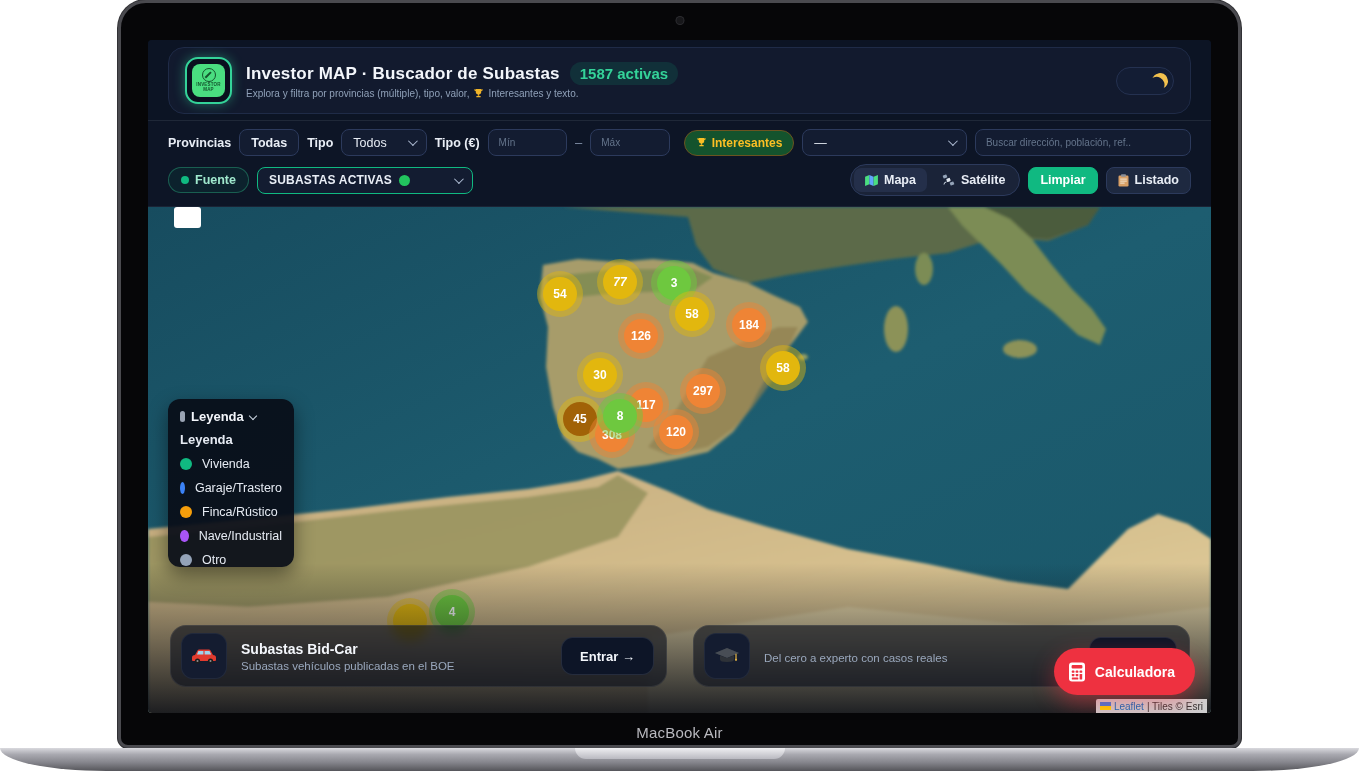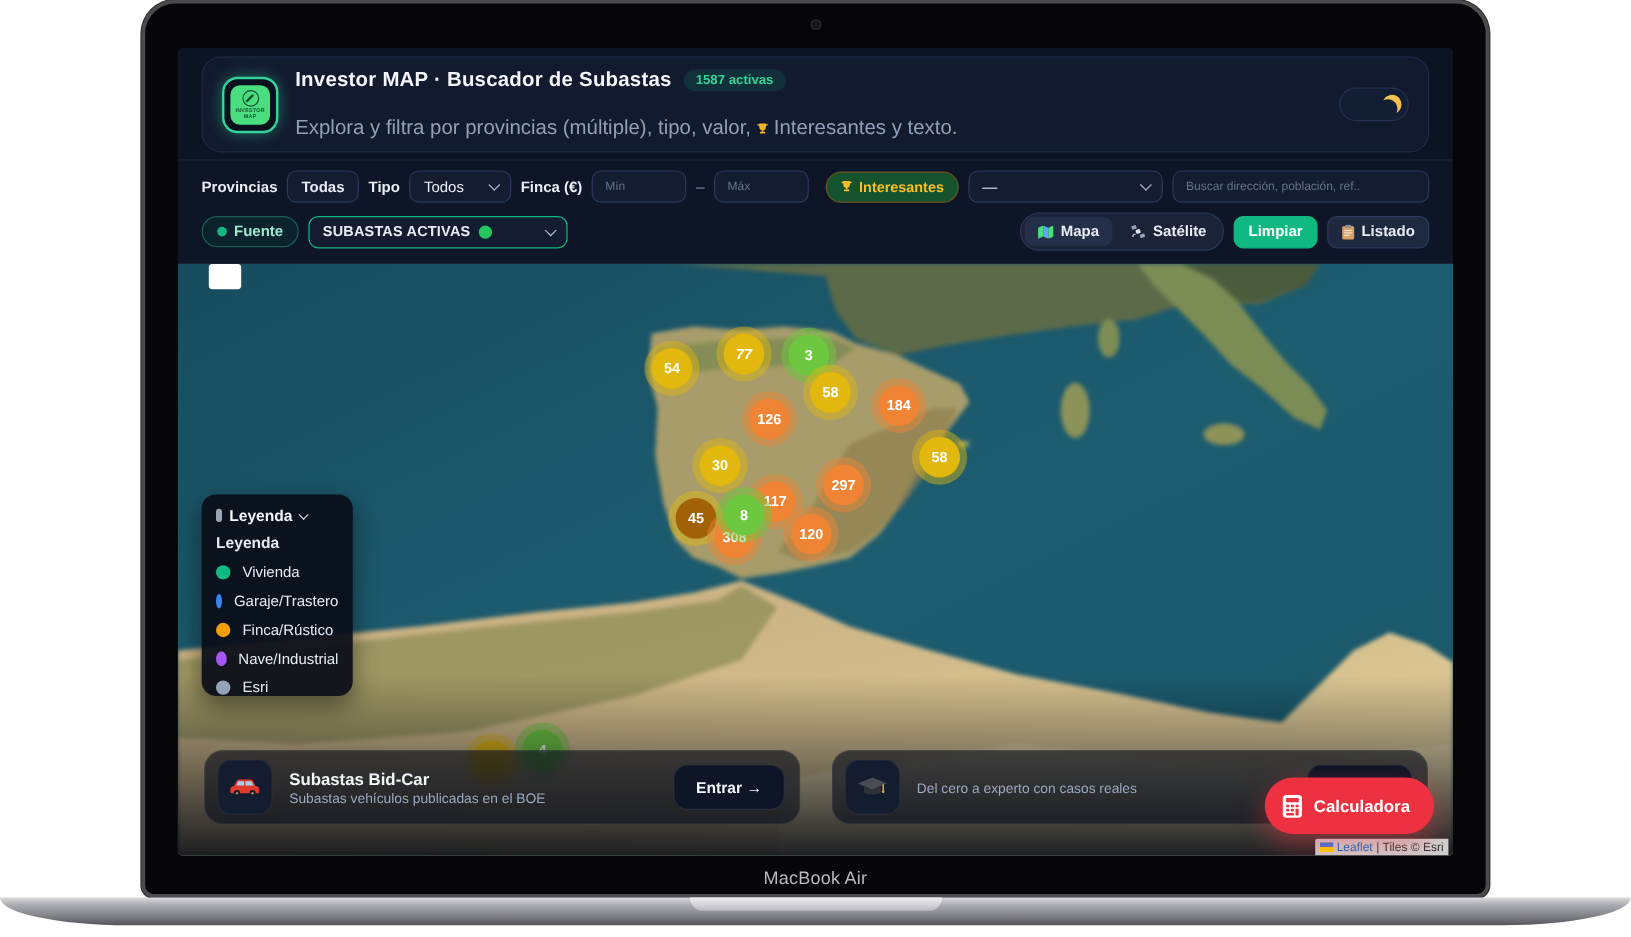--- a/index.html
+++ b/index.html
@@ -30,23 +30,23 @@
     border:1px solid #1f2b47; border-radius:16px; padding:9px 16px; }
   .logo { width:47px; height:47px; border-radius:13px; background:#0a101e; border:2px solid #34d399;
     box-shadow:0 0 12px rgba(52,211,153,.45), inset 0 0 0 3px #0a101e; display:flex; align-items:center; justify-content:center; flex:0 0 auto; }
   .logo-inner { width:33px; height:33px; border-radius:8px; background:#4ade80; display:flex; flex-direction:column; align-items:center; justify-content:center; gap:1px; }
   .logo-compass { width:14px; height:14px; border-radius:50%; border:1.6px solid #14532d; position:relative; }
   .logo-compass::after { content:""; position:absolute; left:1.5px; top:5px; width:8px; height:1.6px; background:#14532d; transform:rotate(-45deg); }
   .logo-text { font-size:4.5px; font-weight:bold; color:#14532d; letter-spacing:.2px; text-align:center; line-height:1.1; }
   .header-titles { flex:1 1 auto; min-width:0; }
   .title-row { display:flex; align-items:center; gap:10px; }
   .app-title { color:#f3f6fb; font-size:17px; font-weight:bold; letter-spacing:.2px; }
-  .active-badge { background:rgba(16,185,129,.14); color:#34d399; font-size:11px; font-weight:bold;
+  .active-badge { background:rgba(16,185,129,.14); color:#34d399; font-size:15px; font-weight:bold;
     padding:3px 10px; border-radius:999px; }
-  .app-subtitle { margin-top:20px; color:#8fa0b8; font-size:17px; display:flex; align-items:center; gap:4px; }
+  .app-subtitle { margin-top:3px; color:#8fa0b8; font-size:10px; display:flex; align-items:center; gap:4px; }
   .theme-toggle { width:58px; height:28px; border-radius:999px; background:#131d34; border:1px solid #243150;
     position:relative; flex:0 0 auto; cursor:pointer; }
   .moon { position:absolute; right:5px; top:5px; width:16px; height:16px; border-radius:50%;
     box-shadow:inset -4.5px 2.5px 0 0 #f2c14e; transform:rotate(-18deg); }
 
   
   .filterbar { padding:8px 20px 10px; background:#0d1526; border-bottom:1px solid rgba(148,163,184,.10); }
   .frow { display:flex; align-items:center; gap:8px; }
   .frow + .frow { margin-top:8px; }
   .flabel { color:#e8edf5; font-size:12.5px; font-weight:bold; white-space:nowrap; }
@@ -161,21 +161,21 @@
 
       <div class="filterbar">
         <div class="frow">
           <span class="flabel">Provincias</span>
           <button class="btn">Todas</button>
           <span class="flabel">Tipo</span>
           <div class="select" style="width:86px">
             <span>Todos</span>
             <span class="chev"></span>
           </div>
-          <span class="flabel">Finca (€)</span>
+          <span class="flabel">Tipo (€)</span>
           <div class="finput" style="width:80px">
             <input placeholder="Mín" style="">
           </div>
           <span class="dash">–</span>
           <div class="finput" style="width:80px">
             <input placeholder="Máx" style="">
           </div>
           <div class="pill-interesantes" style="margin-left:6px">
             <svg class="ic" width="11" height="11" viewBox="0 0 12 12">
                 <path fill="#fbbf24" d="M3 1h6v3.2a3 3 0 0 1-6 0zM1 1.6h2v1.6a2 2 0 0 1-2-1.6zm10 0H9v1.6a2 2 0 0 0 2-1.6zM5.2 7h1.6v1.4H5.2z"></path>
@@ -301,21 +301,21 @@
               <div class="legend-item">
                 <span class="legend-dot" style="background: rgb(245, 158, 11);"></span>
                 <span>Finca/Rústico</span>
               </div>
               <div class="legend-item">
                 <span class="legend-dot" style="background: rgb(168, 85, 247);"></span>
                 <span>Nave/Industrial</span>
               </div>
               <div class="legend-item">
                 <span class="legend-dot" style="background: rgb(148, 163, 184);"></span>
-                <span>Esri</span>
+                <span>Otro</span>
               </div>
             </div>
         </div>
 
         <div id="map-clusters">
             <div class="cluster" style="left: 412px; top: 87px; background: rgb(226, 183, 14); box-shadow: rgba(226, 183, 14, 0.45) 0px 0px 0px 6px;">54</div>
             <div class="cluster" style="left: 472px; top: 75px; background: rgb(226, 183, 14); box-shadow: rgba(226, 183, 14, 0.45) 0px 0px 0px 6px; font-style: italic;">77</div>
             <div class="cluster" style="left: 526px; top: 76px; background: rgb(110, 200, 63); box-shadow: rgba(110, 200, 63, 0.5) 0px 0px 0px 6px;">3</div>
             <div class="cluster" style="left: 544px; top: 107px; background: rgb(226, 183, 14); box-shadow: rgba(226, 183, 14, 0.45) 0px 0px 0px 6px;">58</div>
             <div class="cluster" style="left: 601px; top: 118px; background: rgb(239, 132, 53); box-shadow: rgba(239, 132, 53, 0.45) 0px 0px 0px 6px;">184</div>

